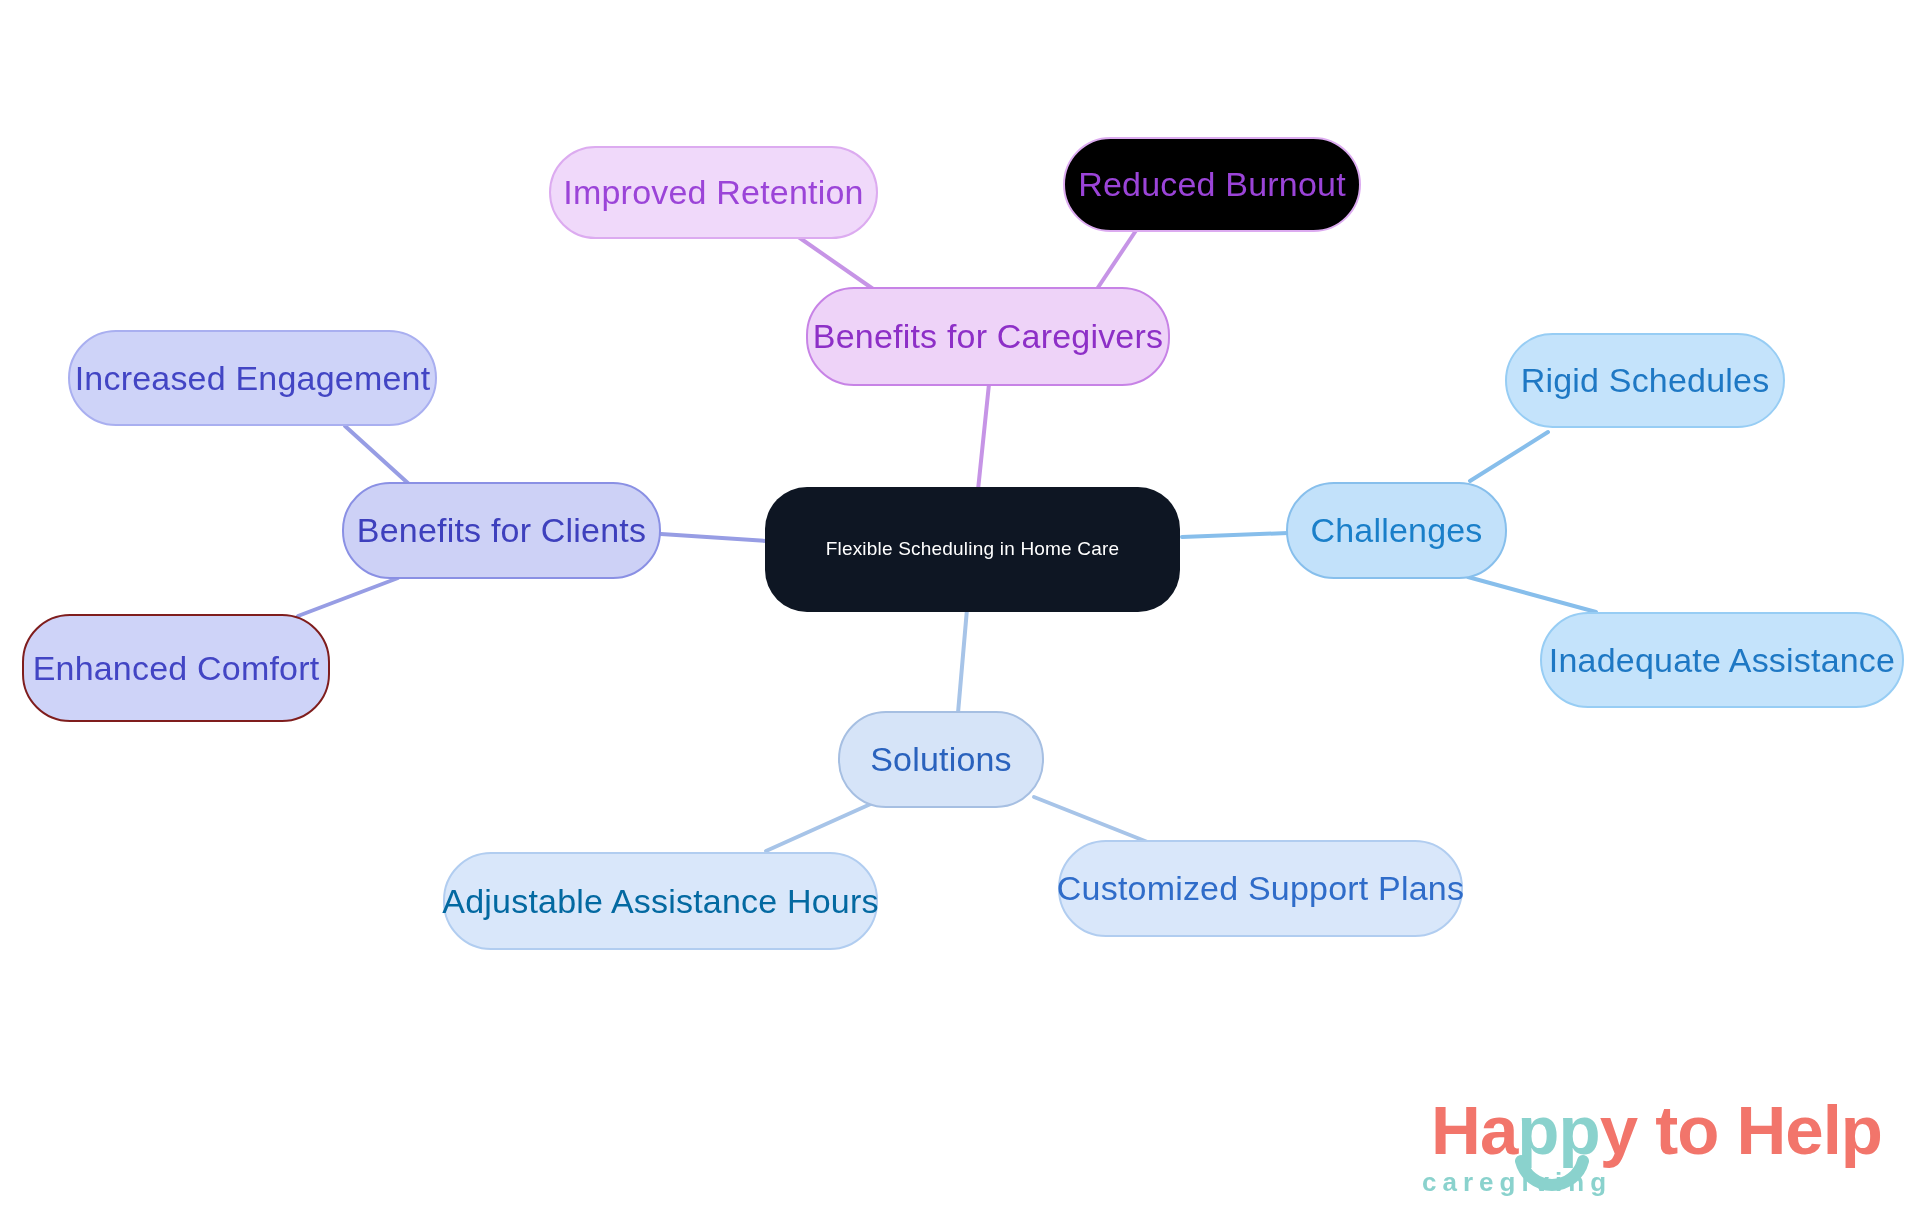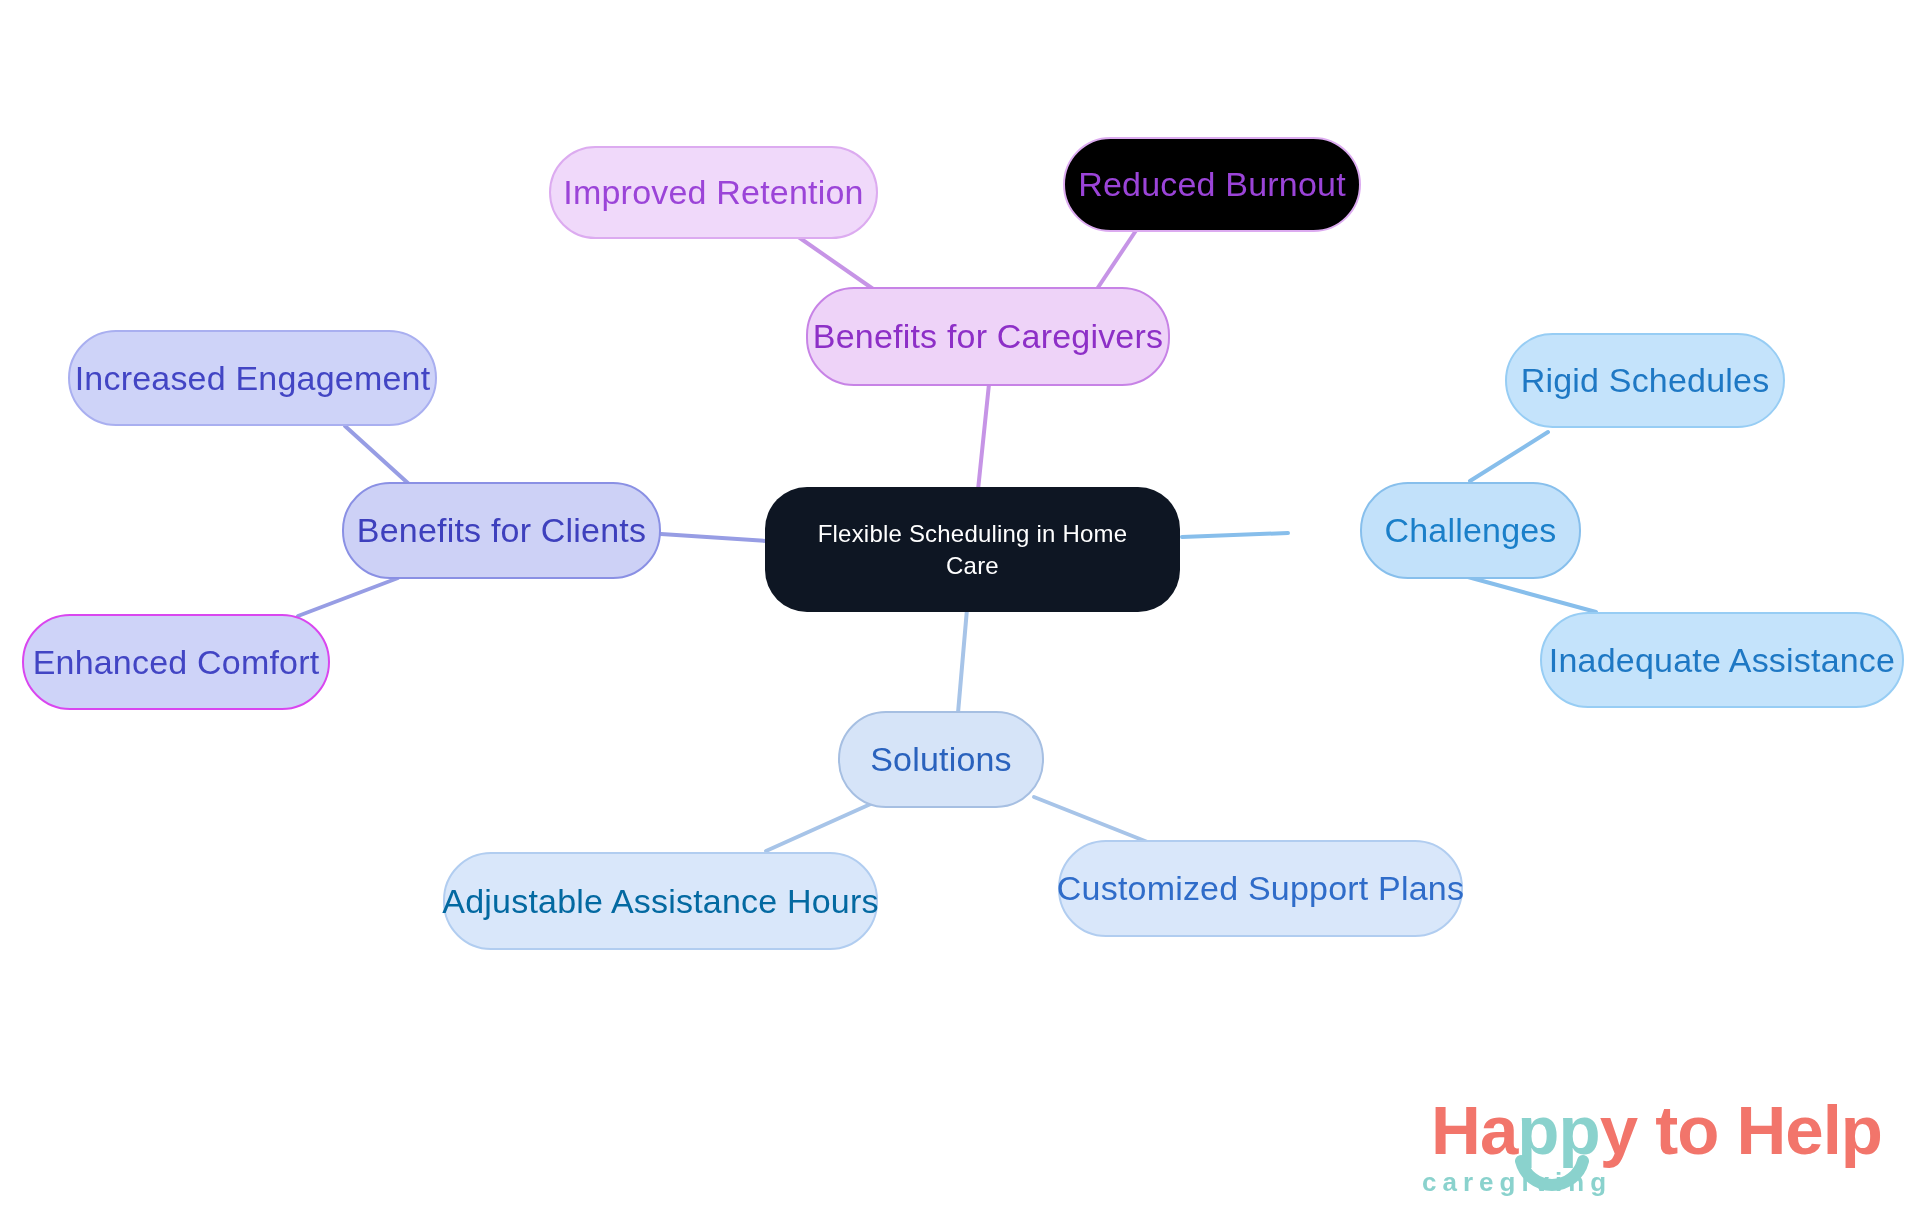--- a/index.html
+++ b/index.html
@@ -14,32 +14,32 @@
   .edge-challenges{stroke:#87beeb;}
   .edge-solutions{stroke:#a7c4e8;}
 
   .node{
     position:absolute;display:flex;align-items:center;justify-content:center;
     text-align:center;box-sizing:border-box;border-radius:48px;
     font-size:34px;letter-spacing:.2px;white-space:nowrap;
   }
   .n-central{
     left:765px;top:487px;width:415px;height:125px;background:#0e1623;color:#ffffff;
-    border-radius:42px;white-space:normal;line-height:1.3;padding:0 30px;font-size:24px;
+    border-radius:42px;white-space:normal;line-height:1.3;padding:0 30px;font-size:19px;
   }
   
   .n-caregivers{left:806px;top:287px;width:364px;height:99px;background:#eed3f8;border:2.5px solid #c783e6;color:#8d2fc7;}
   .n-retention {left:549px;top:146px;width:329px;height:93px;background:#f0d9fa;border:2px solid #dcabf0;color:#9b44d8;}
   .n-burnout   {left:1063px;top:137px;width:298px;height:95px;background:#000000;border:2px solid #dcabf0;color:#9b44d8;}
   
   .n-clients   {left:342px;top:482px;width:319px;height:97px;background:#cdd1f6;border:2.5px solid #8a90e4;color:#3e40bd;}
   .n-engagement{left:68px;top:330px;width:369px;height:96px;background:#ced3f8;border:2px solid #a9aff0;color:#4245c4;}
-  .n-comfort   {left:22px;top:614px;width:308px;height:96px;background:#ced3f8;border:2px solid #d946ef;color:#4245c4;}
+  .n-comfort   {left:22px;top:614px;width:308px;height:108px;background:#ced3f8;border:2px solid #7f1d1d;color:#4245c4;}
   
-  .n-challenges{left:1360px;top:482px;width:221px;height:97px;background:#c2e1fa;border:2.5px solid #87bfec;color:#1a7fc9;}
+  .n-challenges{left:1286px;top:482px;width:221px;height:97px;background:#c2e1fa;border:2.5px solid #87bfec;color:#1a7fc9;}
   .n-rigid     {left:1505px;top:333px;width:280px;height:95px;background:#c4e3fb;border:2px solid #97cdf4;color:#1e78c4;}
   .n-inadequate{left:1540px;top:612px;width:364px;height:96px;background:#c4e3fb;border:2px solid #97cdf4;color:#1e78c4;}
   
   .n-solutions {left:838px;top:711px;width:206px;height:97px;background:#d6e4f8;border:2.5px solid #a6bfe2;color:#2a62bd;}
   .n-adjustable{left:443px;top:852px;width:435px;height:98px;background:#d9e7fa;border:2px solid #b1cdf0;color:#0369a1;}
   .n-customized{left:1058px;top:840px;width:405px;height:97px;background:#d9e7fa;border:2px solid #b1cdf0;color:#2f6cc9;}
 
   
   .logo{position:absolute;left:1422px;top:1096px;width:460px;}
   .logo-line1{

